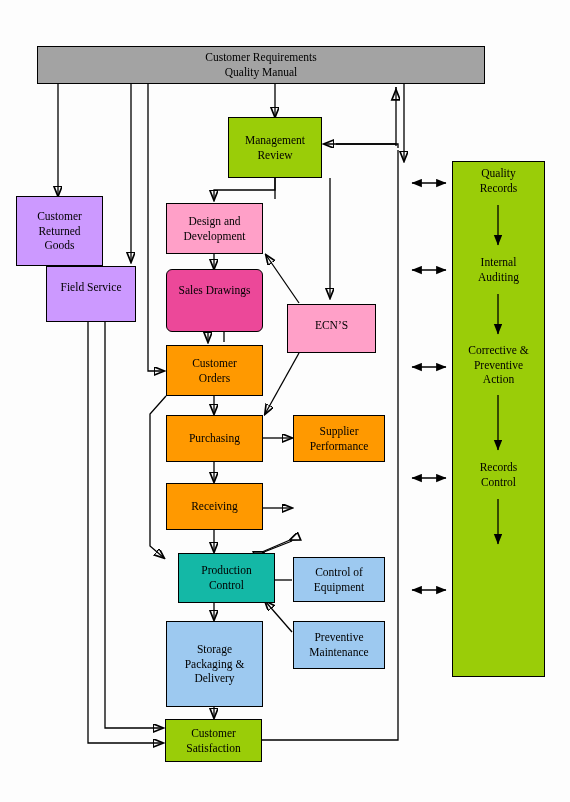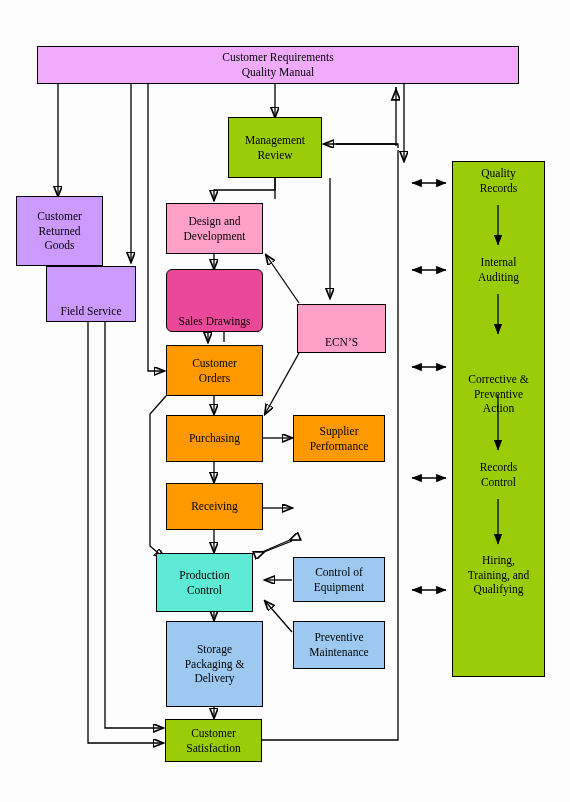--- a/index.html
+++ b/index.html
@@ -39,21 +39,21 @@
     justify-content: center;
     text-align: center;
     font-family: "Liberation Serif", "DejaVu Serif", serif;
     font-size: 11.5px;
     line-height: 1.28;
     color: #000;
     padding: 2px;
   }
   .node span { display: block; width: 100%; }
   .node.top-aligned {
-    align-items: flex-end;
+    align-items: flex-start;
     padding-top: 13px;
   }
   svg#wires {
     position: absolute;
     left: 0;
     top: 0;
     width: 570px;
     height: 802px;
     pointer-events: none;
   }
@@ -132,21 +132,21 @@
 
     <line x1="214" y1="690" x2="214" y2="718" marker-end="url(#ah)"></line>
 
     <polyline points="88,266 88,743 163,743" marker-end="url(#ah)"></polyline>
 
     <polyline points="105,322 105,728 163,728" marker-end="url(#ah)"></polyline>
 
     <polyline points="262,740 398,740 398,150"></polyline>
   </svg>
 
-  <div class="node" style="left:37px; top:46px; width:482px; height:38px; background:#f0abfc;">
+  <div class="node" style="left:37px; top:46px; width:448px; height:38px; background:#a3a3a3;">
     <span>
       <span>Customer Requirements</span>
       <span>Quality Manual</span>
     </span>
   </div>
 
   <div class="node" style="left:228px; top:117px; width:94px; height:61px; background:#9ACD08;">
     <span>
       <span>Management</span>
       <span>Review</span>
@@ -169,21 +169,21 @@
     <span>
       <span>Design and</span>
       <span>Development</span>
     </span>
   </div>
 
   <div class="node top-aligned" style="left:166px; top:269px; width:97px; height:63px; background:#ec4899;border-radius:6px;">
     <span>Sales Drawings</span>
   </div>
 
-  <div class="node top-aligned" style="left:297px; top:304px; width:89px; height:49px; background:#FFA0C8;">
+  <div class="node top-aligned" style="left:287px; top:304px; width:89px; height:49px; background:#FFA0C8;">
     <span>ECN’S</span>
   </div>
 
   <div class="node" style="left:166px; top:345px; width:97px; height:51px; background:#FF9900;">
     <span>
       <span>Customer</span>
       <span>Orders</span>
     </span>
   </div>
 
@@ -196,21 +196,21 @@
       <span>Supplier</span>
       <span>Performance</span>
     </span>
   </div>
 
   <div class="node" style="left:166px; top:483px; width:97px; height:47px; background:#FF9900;">
     <span>Receiving</span>
   </div>
 
 
-  <div class="node" style="left:156px; top:553px; width:97px; height:59px; background:#5eead4;">
+  <div class="node" style="left:178px; top:553px; width:97px; height:50px; background:#14b8a6;">
     <span>
       <span>Production</span>
       <span>Control</span>
     </span>
   </div>
 
   <div class="node" style="left:293px; top:557px; width:92px; height:45px; background:#9DC9F0;">
     <span>
       <span>Control of</span>
       <span>Equipment</span>
@@ -249,42 +249,35 @@
     </span>
   </div>
 
   <div class="node" style="left:452px; top:252px; width:93px; height:36px; background:transparent; border:none;">
     <span>
       <span>Internal</span>
       <span>Auditing</span>
     </span>
   </div>
 
-  <div class="node" style="left:452px; top:341px; width:93px; height:48px; background:transparent; border:none;margin-top:29px;">
+  <div class="node" style="left:452px; top:341px; width:93px; height:48px; background:transparent; border:none;">
     <span>
       <span>Corrective &amp;</span>
       <span>Preventive</span>
       <span>Action</span>
     </span>
   </div>
 
   <div class="node" style="left:452px; top:457px; width:93px; height:36px; background:transparent; border:none;">
     <span>
       <span>Records</span>
       <span>Control</span>
     </span>
   </div>
 
-  <div class="node" style="left:450px; top:551px; width:97px; height:48px; background:transparent; border:none;">
-    <span>
-      <span>Hiring,</span>
-      <span>Training, and</span>
-      <span>Qualifying</span>
-    </span>
-  </div>
 
   <svg id="wires2" style="position:absolute;left:0;top:0;width:570px;height:802px;pointer-events:none;" viewBox="0 0 570 802">
     <defs>
       <marker id="ah2" markerWidth="9" markerHeight="9" refX="7.6" refY="3.2" orient="auto" markerUnits="strokeWidth">
         <path d="M0,0 L8,3.2 L0,6.4 z" fill="#000" stroke="none"></path>
       </marker>
       <marker id="ah2b" markerWidth="9" markerHeight="9" refX="0.4" refY="3.2" orient="auto" markerUnits="strokeWidth">
         <path d="M8,0 L0,3.2 L8,6.4 z" fill="#000" stroke="none"></path>
       </marker>
     </defs>

